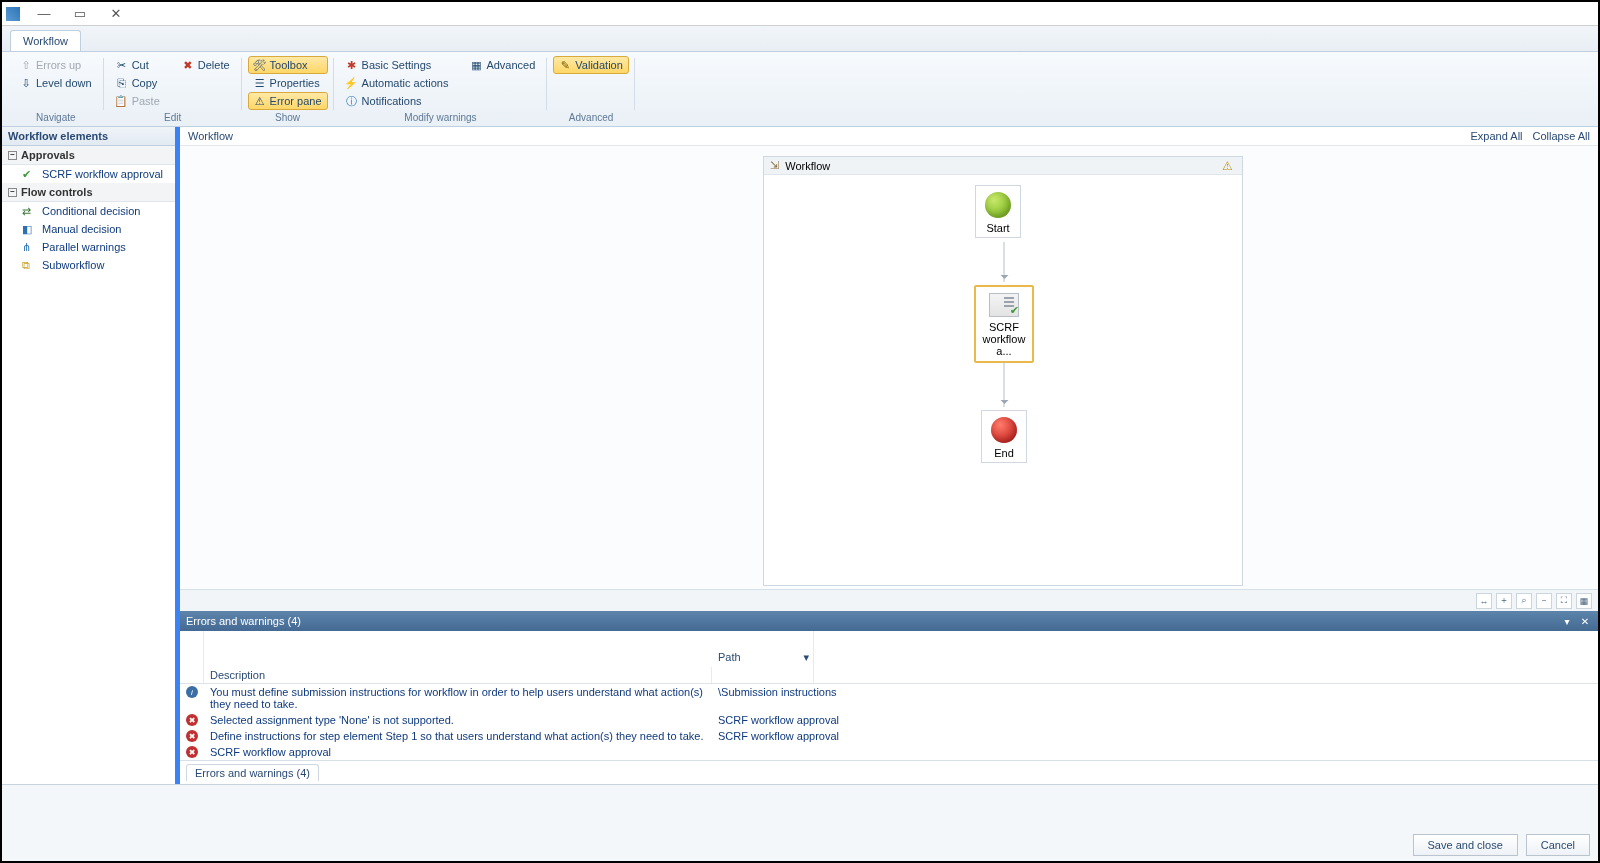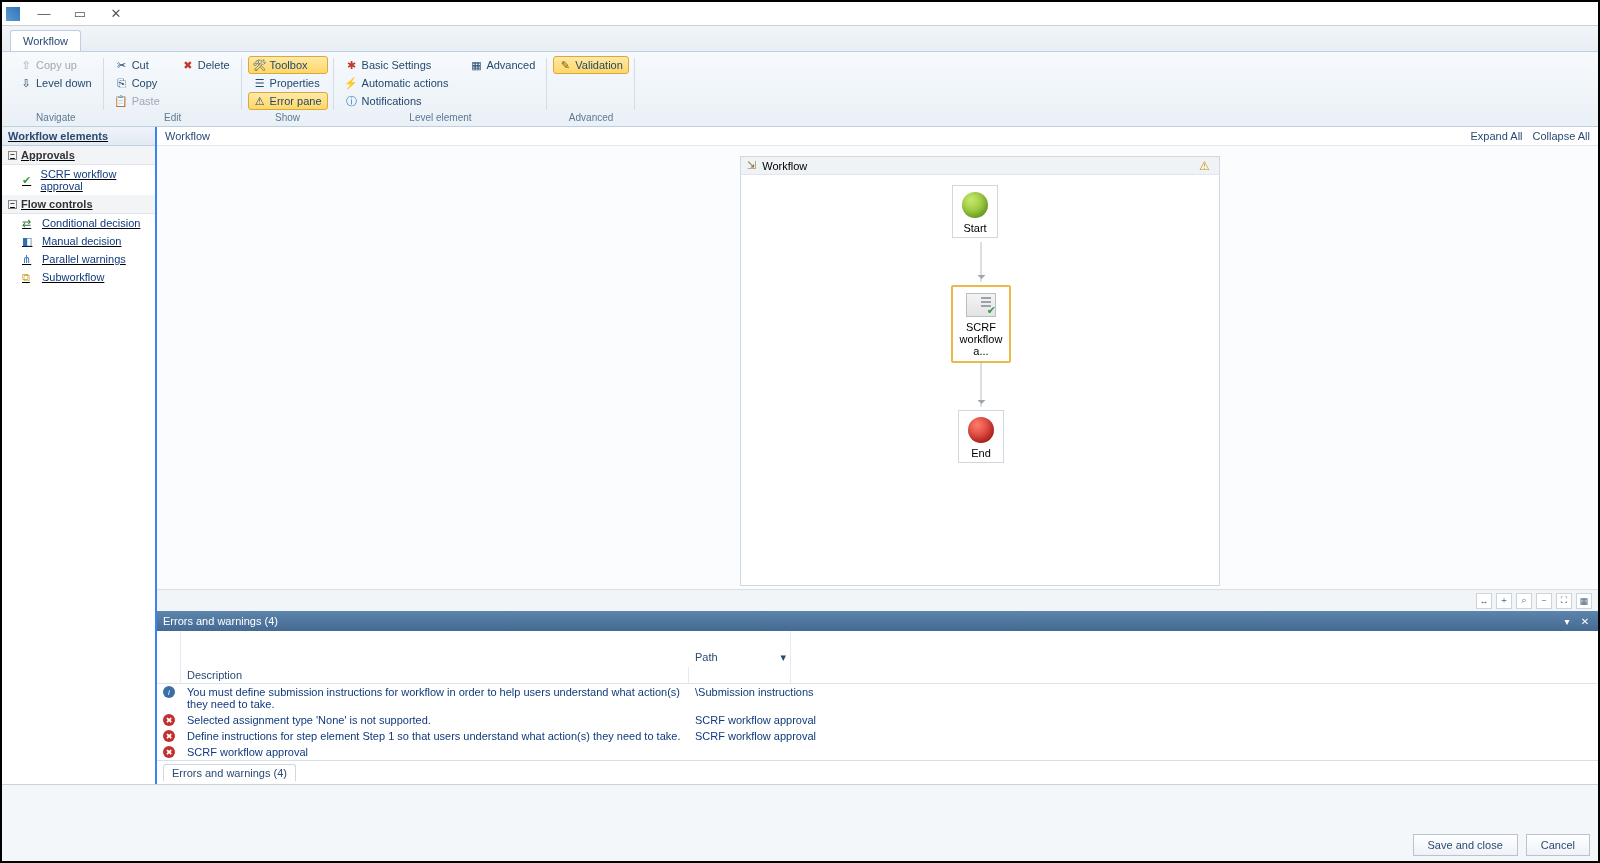--- a/index.html
+++ b/index.html
@@ -15,21 +15,21 @@
   .ribbon-group { display: flex; flex-direction: column; padding: 2px 6px 2px 6px; position: relative; }
   .ribbon-group::after { content: ""; position: absolute; right: 0; top: 4px; bottom: 16px; width: 1px; background: #d4dde6; }
   .ribbon-row { display: flex; gap: 10px; }
   .ribbon-col { display: flex; flex-direction: column; gap: 0px; }
   .rbtn { display: flex; align-items: center; gap: 4px; padding: 1px 5px; color: #24496e; border: 1px solid transparent; border-radius: 3px; white-space: nowrap; cursor: pointer; height: 18px; }
   .rbtn.disabled { color: #a0a9b2; cursor: default; }
   .rbtn.toggled { background: linear-gradient(#ffe9a6,#ffd767); border-color: #d9a93b; }
   .rbtn .ricon { width: 12px; height: 12px; display: inline-flex; align-items: center; justify-content: center; }
   .group-label { text-align: center; font-size: 10px; color: #5e7895; padding: 2px 0 1px 0; }
   .content { flex: 1; display: flex; min-height: 0; }
-  .sidebar { width: 155px; border-right: 2px solid #3b82f6; display: flex; flex-direction: column; background: #fff; text-decoration: underline; }
+  .sidebar { width: 178px; border-right: 5px solid #3b82f6; display: flex; flex-direction: column; background: #fff; }
   .panel-header { background: linear-gradient(#eef3f8,#e2eaf2); border-bottom: 1px solid #c0cfdf; padding: 3px 6px; font-weight: bold; color: #2a4a73; }
   .cat-header { background: #f2f4f6; border-bottom: 1px solid #dfe5ec; padding: 3px 6px; font-weight: bold; color: #333; display: flex; align-items: center; gap: 4px; }
   .cat-header .exp { width: 9px; height: 9px; border: 1px solid #888; display: flex; align-items: center; justify-content: center; font-size: 8px; line-height: 1; }
   .elem-item { padding: 3px 6px 3px 20px; display: flex; align-items: center; gap: 6px; color: #103a7d; cursor: grab; }
   .elem-item .eicon { width: 14px; height: 12px; }
   .canvas-area { flex: 1; display: flex; flex-direction: column; min-width: 0; }
   .breadcrumb { display: flex; align-items: center; padding: 3px 8px; border-bottom: 1px solid #e2e8ee; }
   .breadcrumb .bc { color: #2a4a73; }
   .breadcrumb .spacer { flex: 1; }
   .breadcrumb .link { color: #2a4a73; margin-left: 10px; cursor: pointer; }
@@ -83,21 +83,21 @@
 
 <div class="tabstrip">
   <div class="tab">Workflow</div>
 </div>
 
 <div class="ribbon">
   <div class="ribbon-group">
     <div class="ribbon-col">
       <div class="rbtn disabled">
           <span class="ricon">⇧</span>
-          <span>Copy up</span>
+          <span>Errors up</span>
         </div>
       <div class="rbtn">
           <span class="ricon">⇩</span>
           <span>Level down</span>
         </div>
       <div style="height:18px"></div>
     </div>
     <div class="group-label">Navigate</div>
   </div>
 
@@ -161,21 +161,21 @@
             <span>Notifications</span>
           </div>
       </div>
       <div class="ribbon-col">
         <div class="rbtn">
             <span class="ricon">▦</span>
             <span>Advanced</span>
           </div>
       </div>
     </div>
-    <div class="group-label">Level element</div>
+    <div class="group-label">Modify warnings</div>
   </div>
 
   <div class="ribbon-group" style="border-right:none">
     <div class="ribbon-col">
       <div class="rbtn toggled">
           <span class="ricon" style="color:#7a5c00">✎</span>
           <span>Validation</span>
         </div>
       <div style="height:18px"></div>
         <div style="height:18px"></div>

